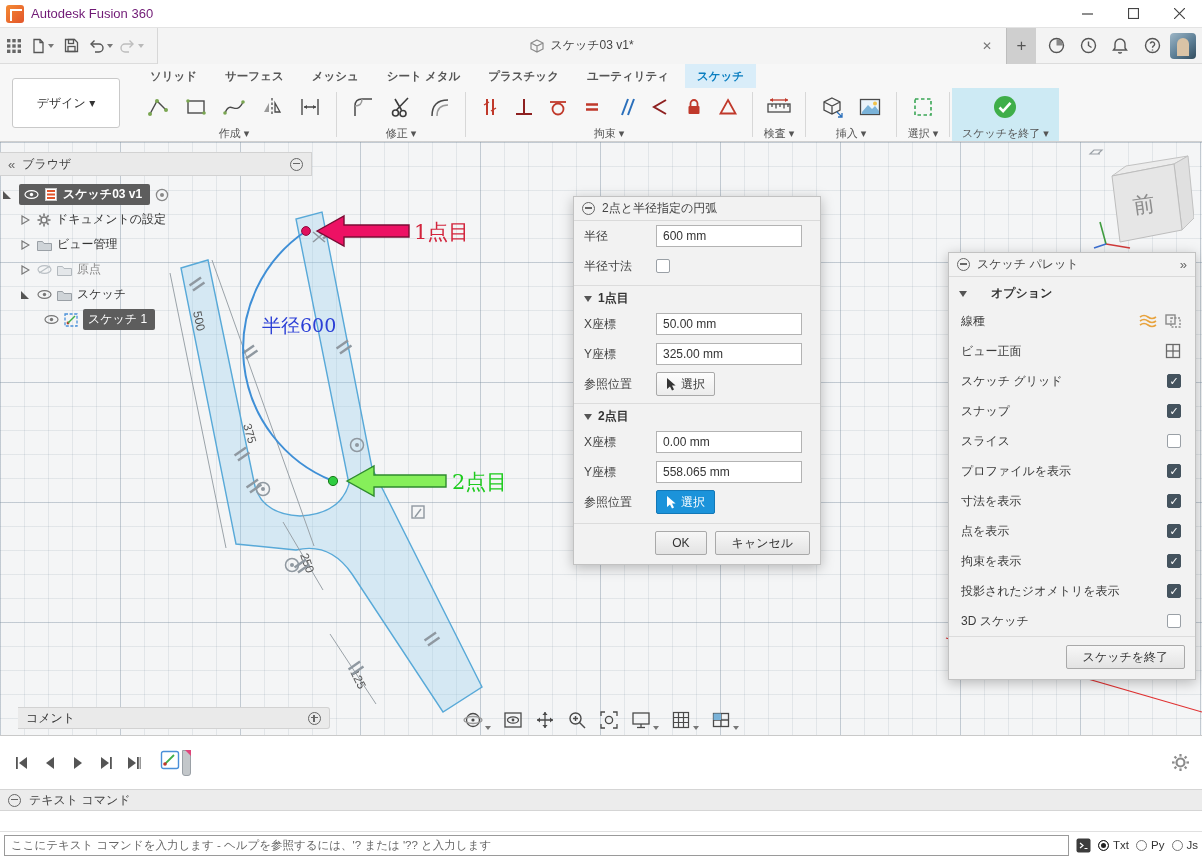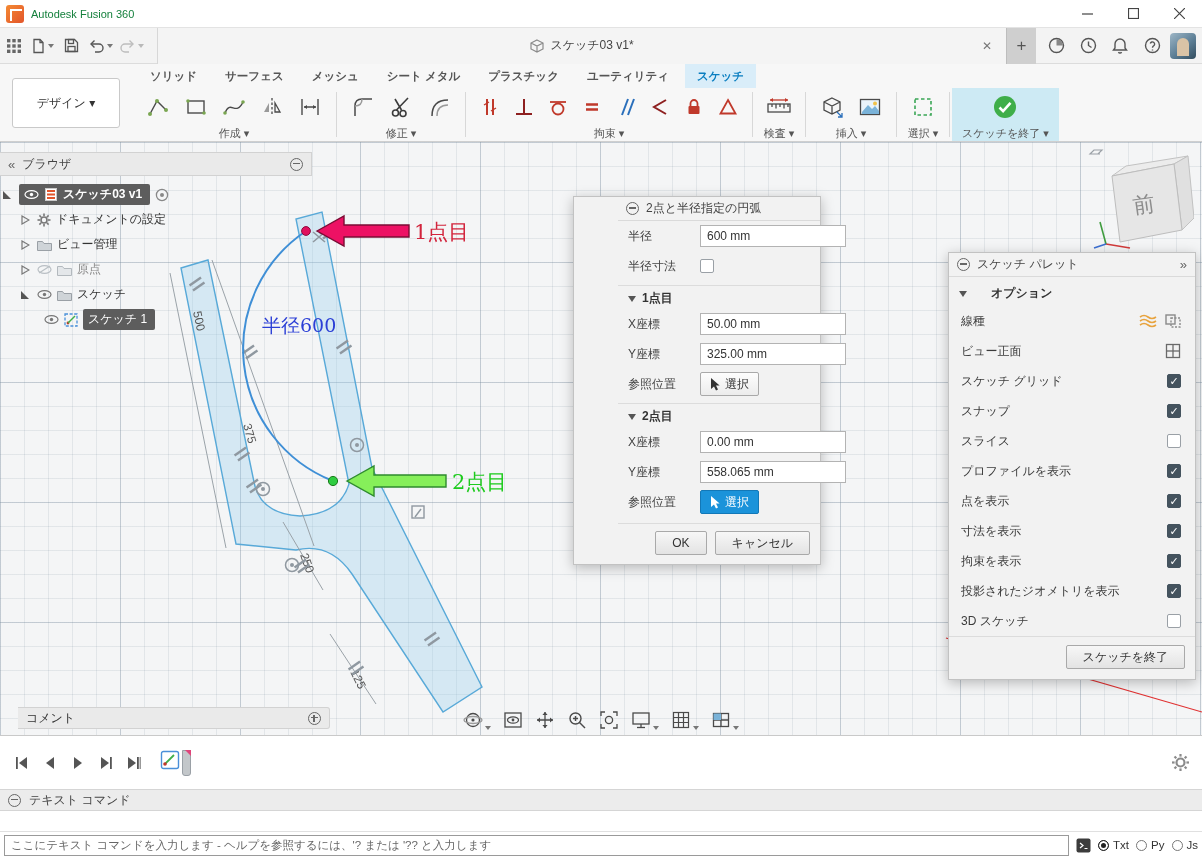--- a/index.html
+++ b/index.html
@@ -6,21 +6,21 @@
   html,body { width:1202px; height:859px; overflow:hidden;
     font-family:"Liberation Sans","DejaVu Sans",sans-serif; font-size:12px; color:#333; background:#fff; }
   .app { position:relative; width:1202px; height:859px; }
 
   
   .titlebar { height:28px; display:flex; align-items:center; background:#fff; border-bottom:1px solid #e3e3e3; }
   .fusion-logo { width:18px; height:18px; margin:0 7px 0 6px; border-radius:3px;
     background:linear-gradient(135deg,#f48a33,#e2552b); position:relative; }
   .fusion-logo::after { content:""; position:absolute; left:4px; top:4px; width:10px; height:10px;
     border-left:2px solid #fff; border-top:2px solid #fff; }
-  .titlebar .title { font-size:11px; color:#15803d; }
+  .titlebar .title { font-size:13px; color:#701a75; }
   .win-controls { margin-left:auto; display:flex; height:28px; }
   .win-btn { width:46px; height:28px; display:flex; align-items:center; justify-content:center; }
   .win-btn svg { display:block; }
 
   
   .qat { height:36px; background:#f3f3f3; display:flex; align-items:center; border-bottom:1px solid #dcdcdc; }
   .qat-btn { height:30px; min-width:28px; padding:0 3px; display:flex; align-items:center; justify-content:center; gap:2px; }
   .qat-btn svg { display:block; }
   .caret { width:0; height:0; border-left:3.5px solid transparent; border-right:3.5px solid transparent; border-top:4px solid #777; }
   .caret.dim { border-top-color:#b9b9b9; }
@@ -70,21 +70,21 @@
   .panel { position:absolute; background:#f2f2f2; border:1px solid #c2c2c2; box-shadow:0 3px 12px rgba(0,0,0,.25); }
   .panel-header { height:24px; display:flex; align-items:center; gap:7px; padding:0 8px; border-bottom:1px solid #dadada;
     font-size:12px; color:#444; }
   .minus-circle { width:13px; height:13px; border:1.4px solid #666; border-radius:50%; position:relative; flex:0 0 auto; }
   .minus-circle::after { content:""; position:absolute; left:2px; right:2px; top:4.4px; height:1.6px; background:#666; }
   .plus-circle { width:13px; height:13px; border:1.4px solid #666; border-radius:50%; position:relative; flex:0 0 auto; }
   .plus-circle::before { content:""; position:absolute; left:2px; right:2px; top:4.4px; height:1.6px; background:#666; }
   .plus-circle::after  { content:""; position:absolute; top:2px; bottom:2px; left:4.4px; width:1.6px; background:#666; }
 
   
-  .dialog { left:573px; top:54px; width:248px;padding-left:44px; }
+  .dialog { left:573px; top:54px; width:248px; }
   .drow { display:flex; align-items:center; min-height:30px; padding:0 10px; }
   .drow .dlabel { width:72px; font-size:12px; color:#444; flex:0 0 auto; }
   .dinput { width:146px; height:22px; background:#fff; border:1px solid #b3b3b3; padding:0 6px; font-size:12px;
     color:#333; font-family:inherit; }
   .cbx { width:14px; height:14px; border:1px solid #9aa0a6; background:#fff; border-radius:2px;
     display:flex; align-items:center; justify-content:center; font-size:11px; line-height:1; color:#fff; }
   .cbx.checked { background:#44535e; border-color:#44535e; }
   .cbx.checked::after { content:"✓"; }
   .dsection { display:flex; align-items:center; gap:6px; padding:4px 10px 2px; font-weight:bold; color:#333;
     border-top:1px solid #dcdcdc; margin-top:4px; }
@@ -759,25 +759,25 @@
       </div>
       <div class="prow">
         <span class="plabel">スライス</span>
         <span class="cbx"></span>
       </div>
       <div class="prow">
         <span class="plabel">プロファイルを表示</span>
         <span class="cbx checked"></span>
       </div>
       <div class="prow">
+        <span class="plabel">寸法を表示</span>
+        <span class="cbx checked"></span>
+      </div>
+      <div class="prow">
         <span class="plabel">点を表示</span>
-        <span class="cbx checked"></span>
-      </div>
-      <div class="prow">
-        <span class="plabel">寸法を表示</span>
         <span class="cbx checked"></span>
       </div>
       <div class="prow">
         <span class="plabel">拘束を表示</span>
         <span class="cbx checked"></span>
       </div>
       <div class="prow">
         <span class="plabel">投影されたジオメトリを表示</span>
         <span class="cbx checked"></span>
       </div>

